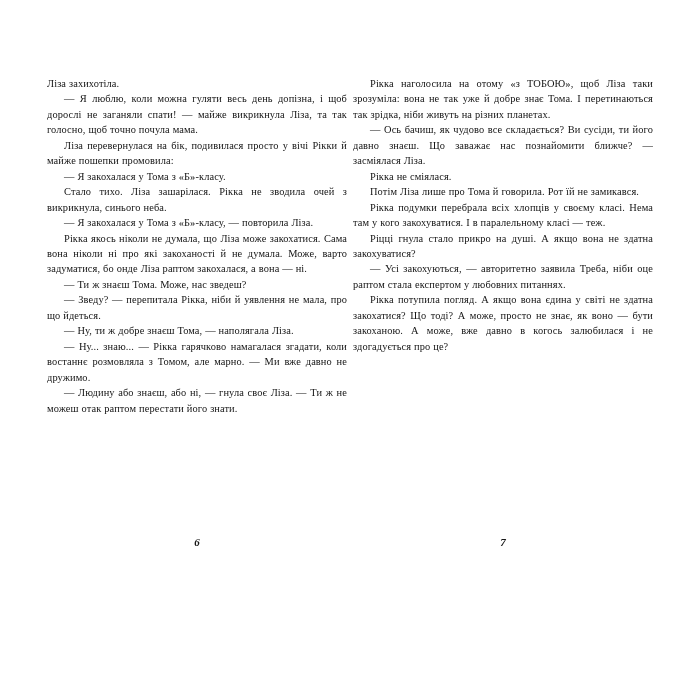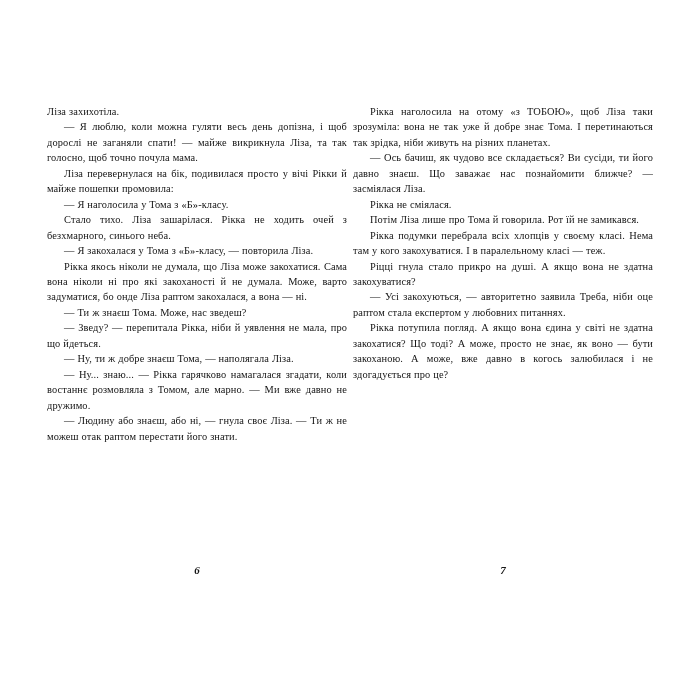--- a/index.html
+++ b/index.html
@@ -18,21 +18,21 @@
   #book-spread {
     position: relative;
     width: 700px;
     height: 700px;
     background: #ffffff;
     display: flex;
     flex-direction: row;
     align-items: flex-start;
     justify-content: space-between;
     box-sizing: border-box;
-    padding-top: 104px;
+    padding-top: 76px;
   }
 
   .page {
     position: relative;
     box-sizing: border-box;
     height: 500px;
   }
   .page-left {
     width: 300px;
     margin-left: 47px;
@@ -77,22 +77,22 @@
 </head>
 <body>
 
 <div id="book-spread">
 
   <div class="page page-left">
     <div class="text-block">
       <p class="para no-indent">Ліза захихотіла.</p>
       <p class="para">— Я люблю, коли можна гуляти весь день допізна, і щоб дорослі не заганяли спати! — майже викрикнула Ліза, та так голосно, щоб точно почула мама.</p>
       <p class="para">Ліза перевернулася на бік, подивилася просто у вічі Рікки й майже пошепки промовила:</p>
-      <p class="para">— Я наголосила у Тома з «Б»-класу.</p>
-      <p class="para">Стало тихо. Ліза зашарілася. Рікка не ходить очей з безхмарного, синього неба.</p>
+      <p class="para">— Я закохалася у Тома з «Б»-класу.</p>
+      <p class="para">Стало тихо. Ліза зашарілася. Рікка не зводила очей з викрикнула, синього неба.</p>
       <p class="para">— Я закохалася у Тома з «Б»-класу, — повторила Ліза.</p>
       <p class="para">Рікка якось ніколи не думала, що Ліза може закохатися. Сама вона ніколи ні про які закоханості й не думала. Може, варто задуматися, бо онде Ліза раптом закохалася, а вона — ні.</p>
       <p class="para">— Ти ж знаєш Тома. Може, нас зведеш?</p>
       <p class="para">— Зведу? — перепитала Рікка, ніби й уявлення не мала, про що йдеться.</p>
       <p class="para">— Ну, ти ж добре знаєш Тома, — наполягала Ліза.</p>
       <p class="para">— Ну... знаю... — Рікка гарячково намагалася згадати, коли востаннє розмовляла з Томом, але марно. — Ми вже давно не дружимо.</p>
       <p class="para">— Людину або знаєш, або ні, — гнула своє Ліза. — Ти ж не можеш отак раптом перестати його знати.</p>
     </div>
     <div class="folio folio-left">6</div>
   </div>

